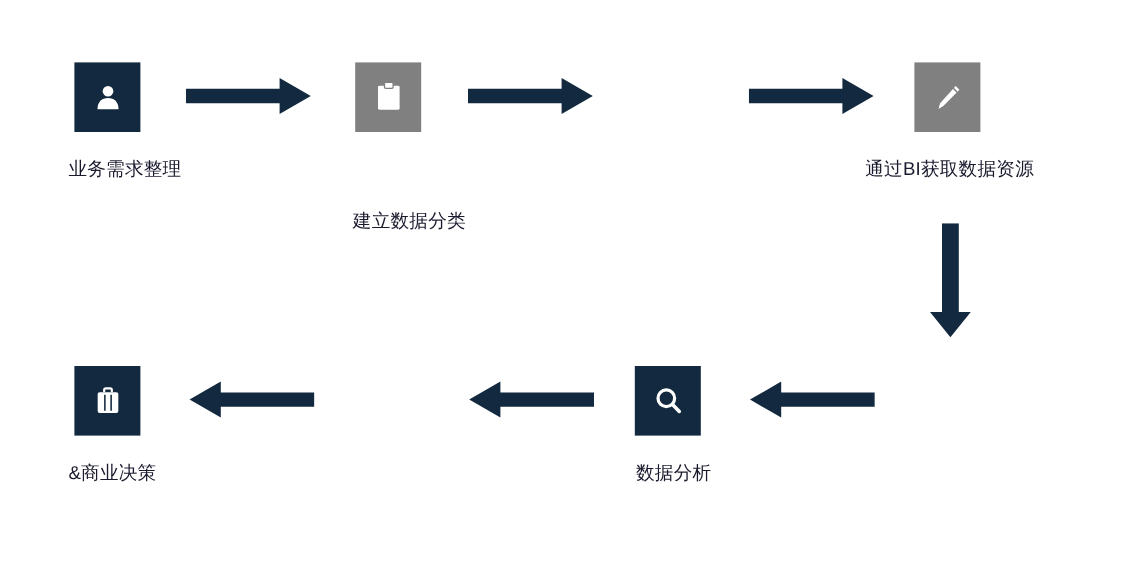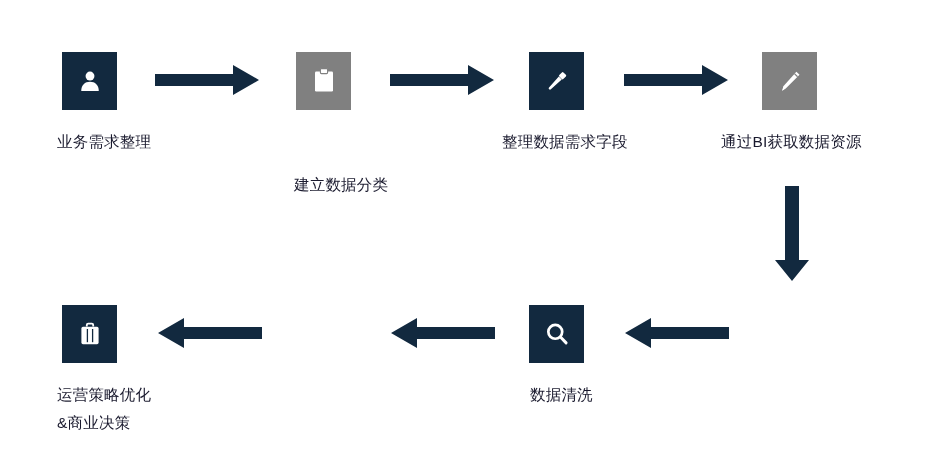--- a/index.html
+++ b/index.html
@@ -85,31 +85,20 @@
     </div>
     <div class="step-label" style="left:-2px;margin-top:43px;">建立数据分类</div>
   </div>
 
   <div class="arrow-h" style="left:390px; top:62px;">
     <svg width="105" height="36" viewBox="0 0 105 36">
       <path d="M0 12 L78 12 L78 3 L104 18 L78 33 L78 24 L0 24 Z" fill="#12293F"></path>
     </svg>
   </div>
 
-  <div class="step" style="left:529px; top:52px;">
-    <div class="icon-box" style="background:#12293F;">
-      <svg width="26" height="26" viewBox="0 0 24 24">
-        <g transform="rotate(45 12 12)">
-          <rect x="9.6" y="2.2" width="5.2" height="5.4" rx="1" fill="#ffffff"></rect>
-          <path d="M10.3 7.9 L14.1 7.9 L13.4 21.4 C13.4 22.1 12.9 22.5 12.2 22.5 C11.5 22.5 11.0 22.1 11.0 21.4 Z" fill="#ffffff"></path>
-        </g>
-      </svg>
-    </div>
-    <div class="step-label" style="left:-27px;">整理数据需求字段</div>
-  </div>
 
   <div class="arrow-h" style="left:624px; top:62px;">
     <svg width="105" height="36" viewBox="0 0 105 36">
       <path d="M0 12 L78 12 L78 3 L104 18 L78 33 L78 24 L0 24 Z" fill="#12293F"></path>
     </svg>
   </div>
 
   <div class="step" style="left:762px; top:52px;">
     <div class="icon-box" style="background:#808080;">
       <svg width="26" height="26" viewBox="0 0 24 24">
@@ -134,21 +123,21 @@
     </svg>
   </div>
 
   <div class="step" style="left:529px; top:305px;">
     <div class="icon-box" style="background:#12293F;">
       <svg width="26" height="26" viewBox="0 0 24 24">
         <circle cx="10.4" cy="10.0" r="6.4" fill="none" stroke="#ffffff" stroke-width="2.5"></circle>
         <line x1="15.2" y1="14.8" x2="20.4" y2="20.2" stroke="#ffffff" stroke-width="2.7" stroke-linecap="round"></line>
       </svg>
     </div>
-    <div class="step-label" style="left:1px;">数据清洗</div>
+    <div class="step-label" style="left:1px;">数据分析</div>
   </div>
 
   <div class="arrow-h" style="left:390px; top:315px;">
     <svg width="105" height="36" viewBox="0 0 105 36">
       <path d="M105 12 L27 12 L27 3 L1 18 L27 33 L27 24 L105 24 Z" fill="#12293F"></path>
     </svg>
   </div>
 
 
   <div class="arrow-h" style="left:157px; top:315px;">
@@ -160,18 +149,17 @@
   <div class="step" style="left:62px; top:305px;">
     <div class="icon-box" style="background:#12293F;">
       <svg width="26" height="24" viewBox="0 0 26 24">
         <path d="M9.8 4.6 L9.8 3.0 C9.8 2.2 10.4 1.6 11.2 1.6 L14.8 1.6 C15.6 1.6 16.2 2.2 16.2 3.0 L16.2 4.6" fill="none" stroke="#ffffff" stroke-width="1.8"></path>
         <rect x="4.4" y="4.8" width="17.2" height="17.4" rx="1.6" fill="#ffffff"></rect>
         <line x1="10.4" y1="7.0" x2="10.4" y2="20.2" stroke="#12293F" stroke-width="1.3"></line>
         <line x1="15.6" y1="7.0" x2="15.6" y2="20.2" stroke="#12293F" stroke-width="1.3"></line>
       </svg>
     </div>
     <div class="step-label two-line" style="left:-5px; width:150px;">
-      <div>运营策略优化</div>
       <div>&amp;商业决策</div>
     </div>
   </div>
 
 </div>
 
 </body></html>

